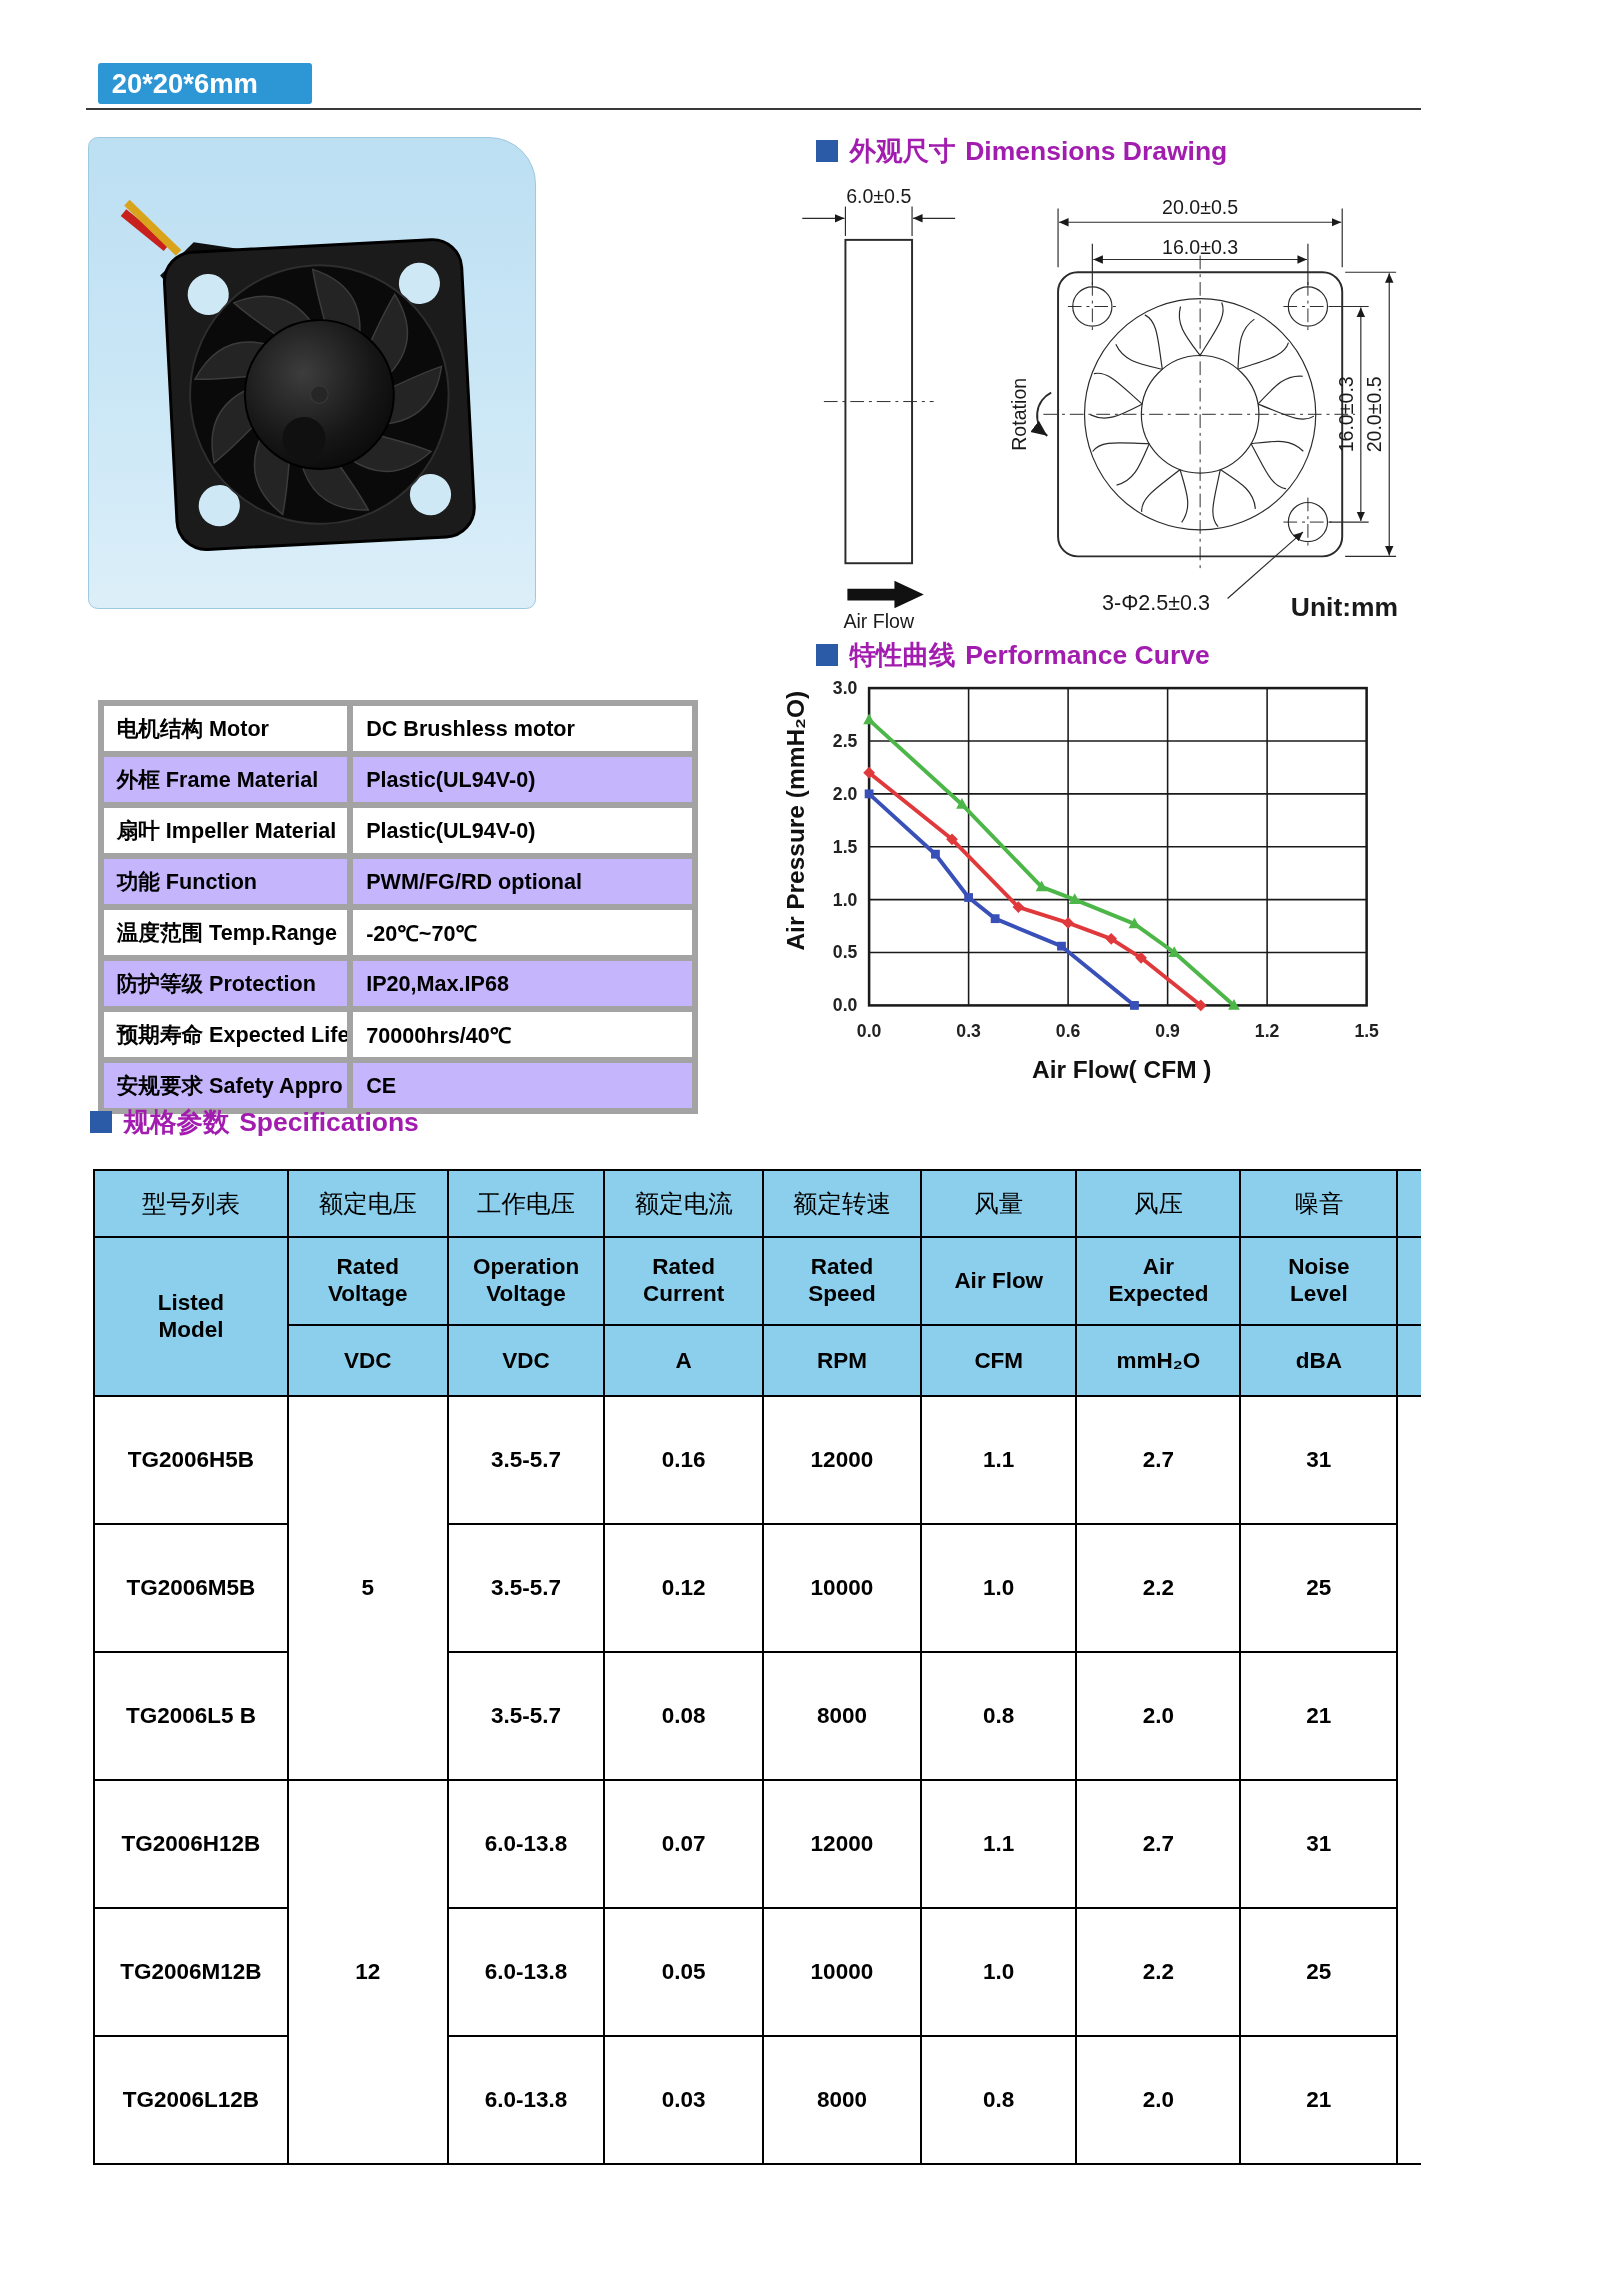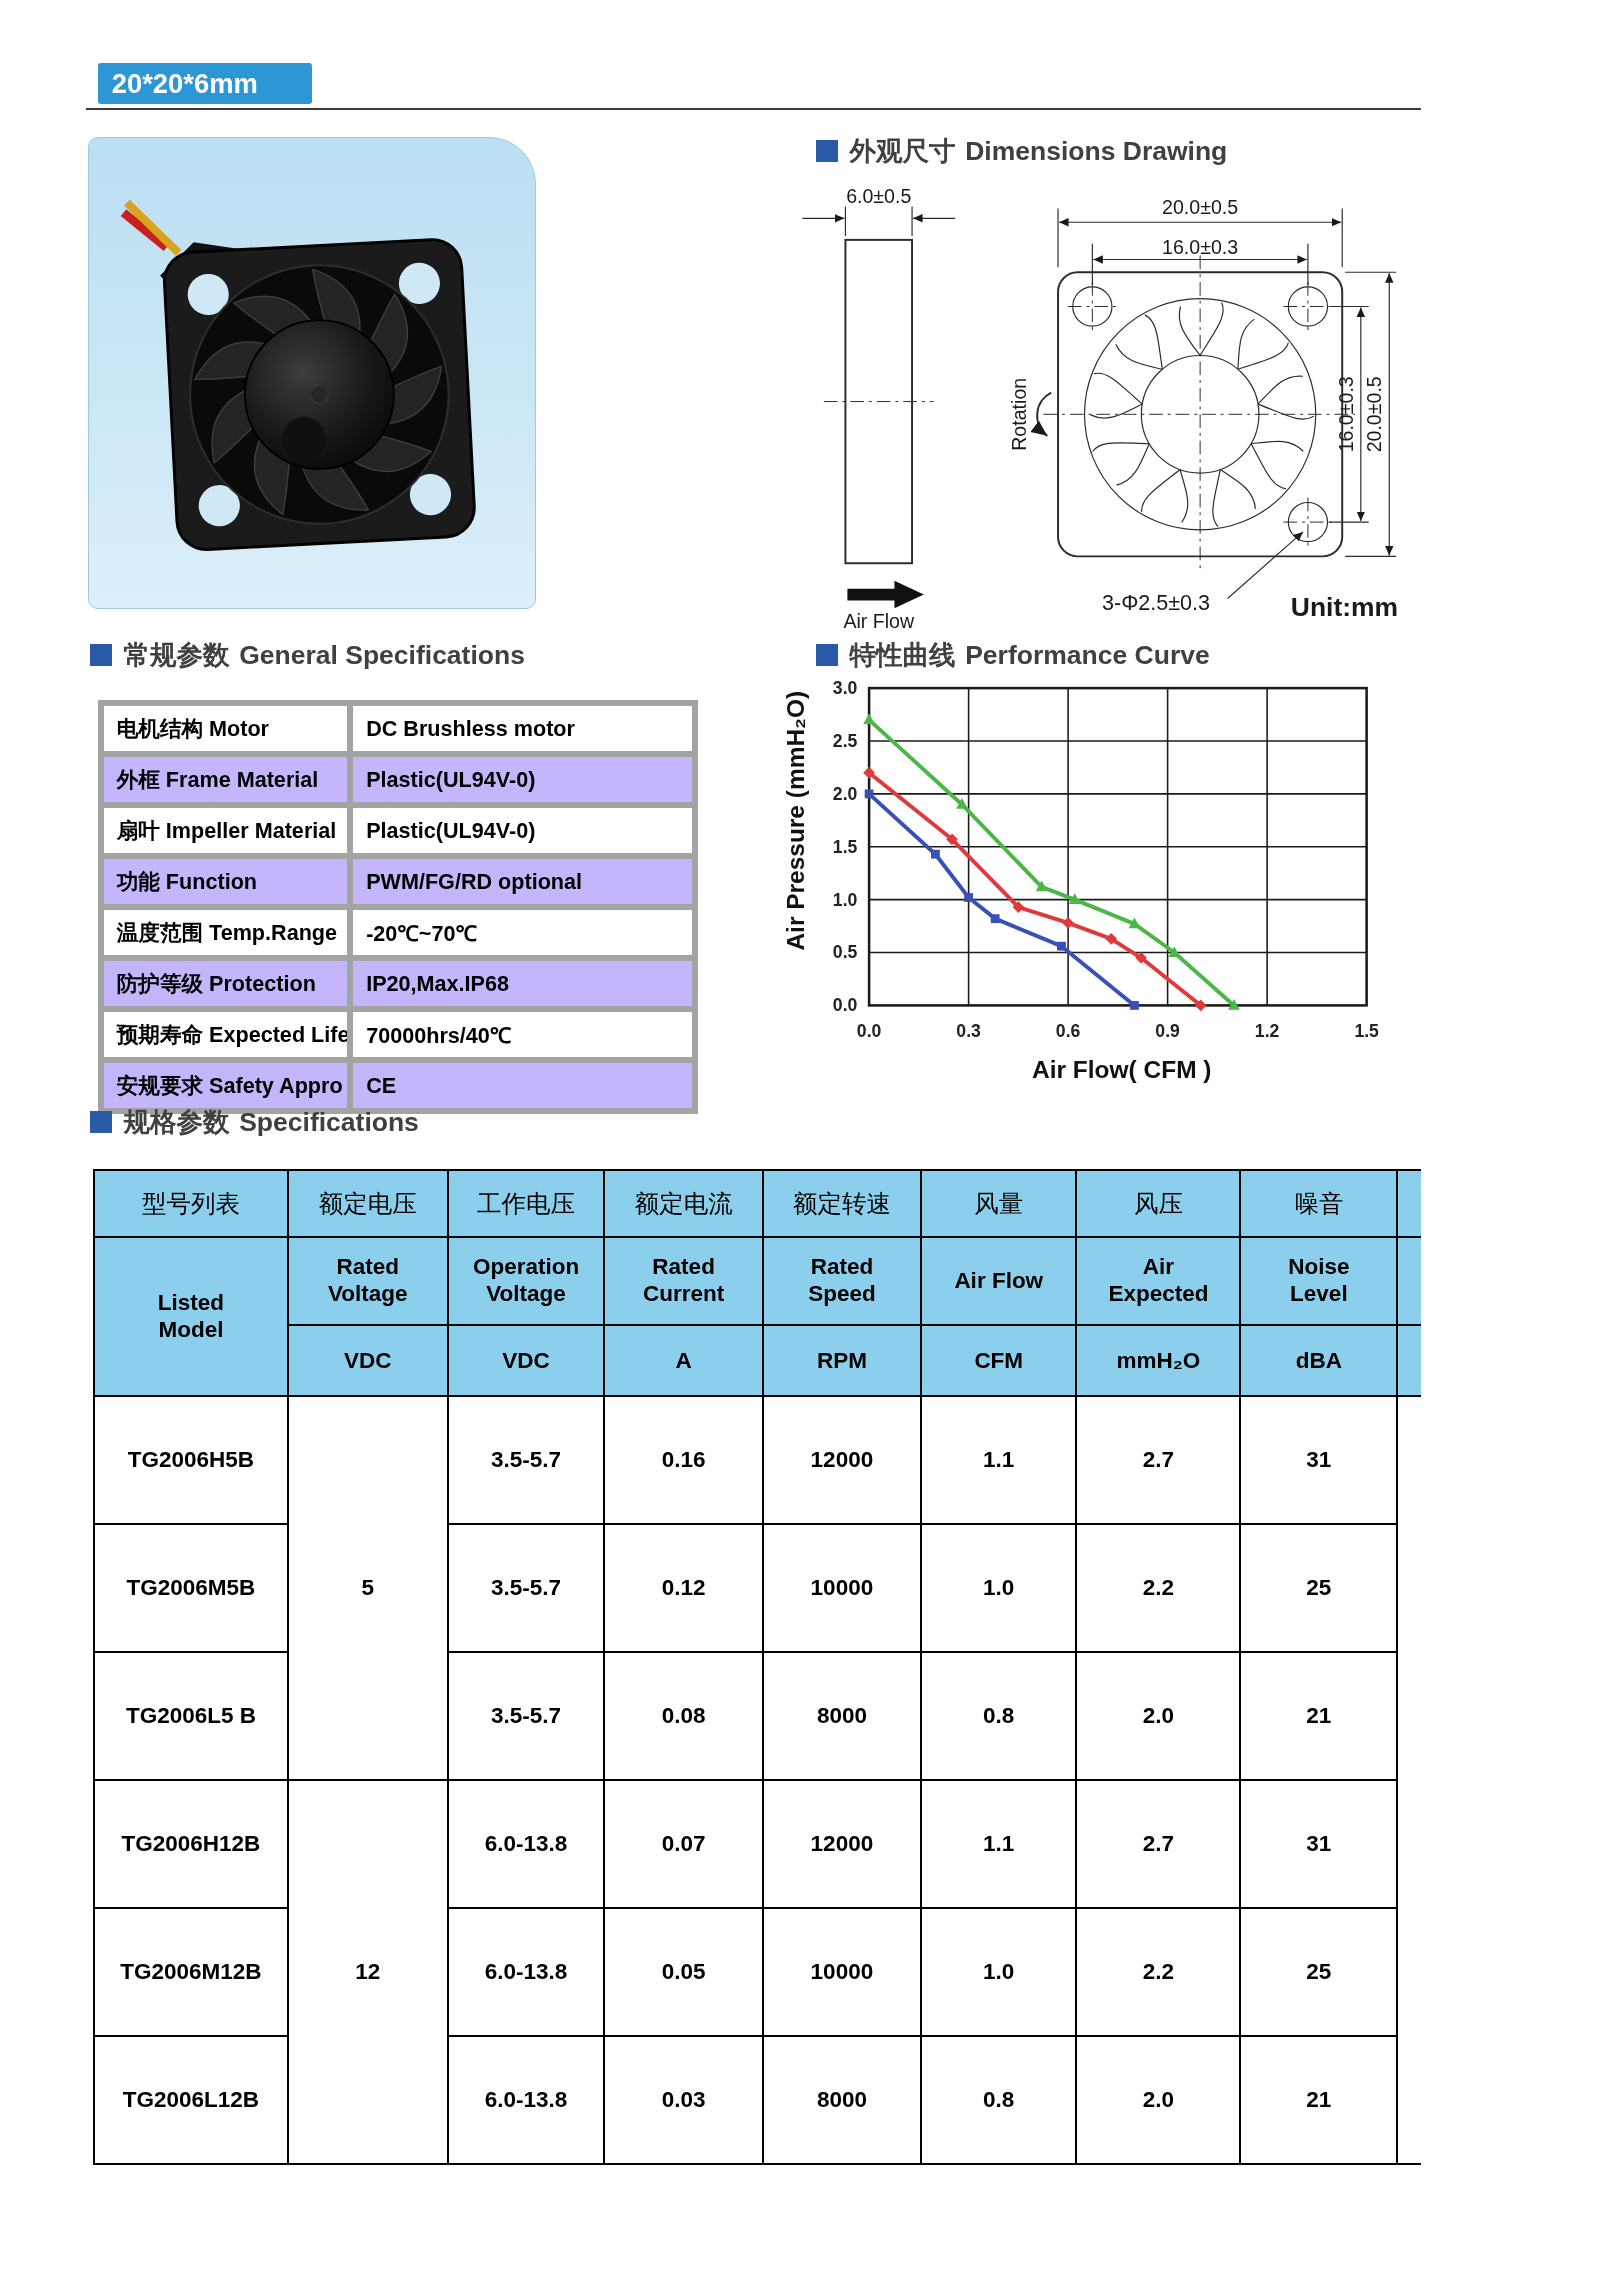--- a/index.html
+++ b/index.html
@@ -6,21 +6,21 @@
   #page{position:relative;width:1421px;height:2293px;background:#fff;overflow:hidden;
         font-family:"Liberation Sans",sans-serif;color:#000;}
 
   
   #size-badge{position:absolute;left:98px;top:63px;width:214px;height:41px;background:#2D96D4;
       color:#fff;font-size:27.4px;font-weight:bold;line-height:41px;padding-left:13.7px;
       box-sizing:border-box;border-radius:2.9px;}
   #top-rule{position:absolute;left:86px;top:108px;width:1441px;height:2px;background:#3a3a3a;}
 
   
-  .sec-title{position:absolute;color:#404040;font-weight:bold;font-size:26.5px;white-space:nowrap;}
+  .sec-title{position:absolute;color:#a21caf;font-weight:bold;font-size:26.5px;white-space:nowrap;}
   .sec-title .sq{display:inline-block;width:21.6px;height:21.6px;background:#2B5BA6;margin-right:11.8px;
       vertical-align:-2px;}
   .sec-title .zh{margin-right:9.8px;}
 
   
   #photo-panel{position:absolute;left:88px;top:137px;width:446px;height:470px;
       background:linear-gradient(180deg,#BCDFF2 0%,#CBE7F6 55%,#DCEFF9 100%);
       border:1px solid #9CC8E0;border-radius:9.8px 47px 9.8px 9.8px;}
 
   
@@ -185,23 +185,20 @@
         <text x="262" y="240" text-anchor="middle" class="dimtxt" transform="rotate(-90,262,240)">Rotation</text>
         <path d="M 288,218 A 26 26 0 0 0 284,262" class="dwg" marker-end="url(#arr)"></path>
 
         <line x1="468" y1="428" x2="545" y2="360" class="dwg-thin" marker-end="url(#arr)"></line>
         <text x="395" y="440" text-anchor="middle" class="dimtxt" style="font-size:22px;">3-Φ2.5±0.3</text>
         <text x="642" y="446" text-anchor="end" class="bigtxt">Unit:mm</text>
       </g>
     </svg>
   </div>
 
-  <div class="sec-title" style="left:90px;top:637px;">
-    <span class="sq"></span><span class="zh">常规参数</span><span>General Specifications</span>
-  </div>
 
   <table id="general-table">
     <colgroup>
         <col style="width:42%">
         <col style="width:58%">
       </colgroup>
     <tbody id="general-body">
         <tr>
           <td>电机结构 Motor</td>
           <td>DC Brushless motor</td>

